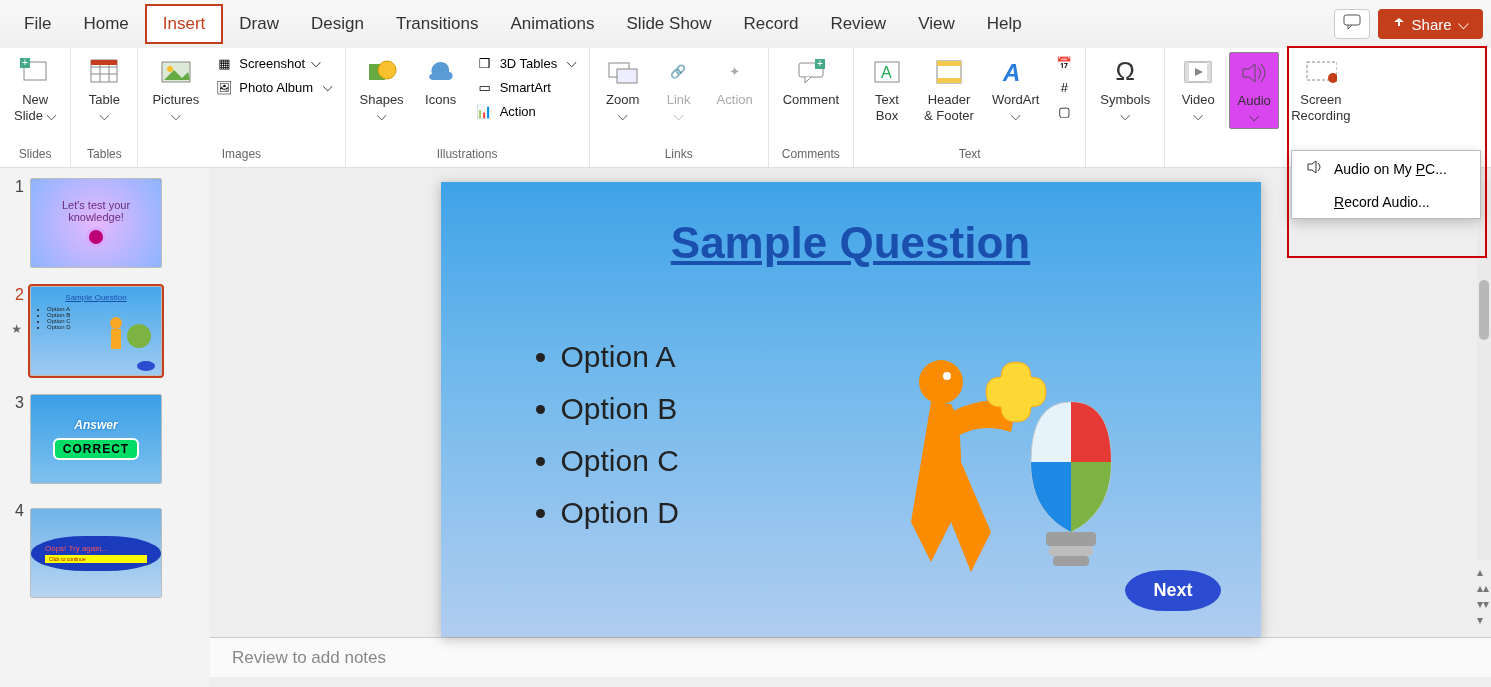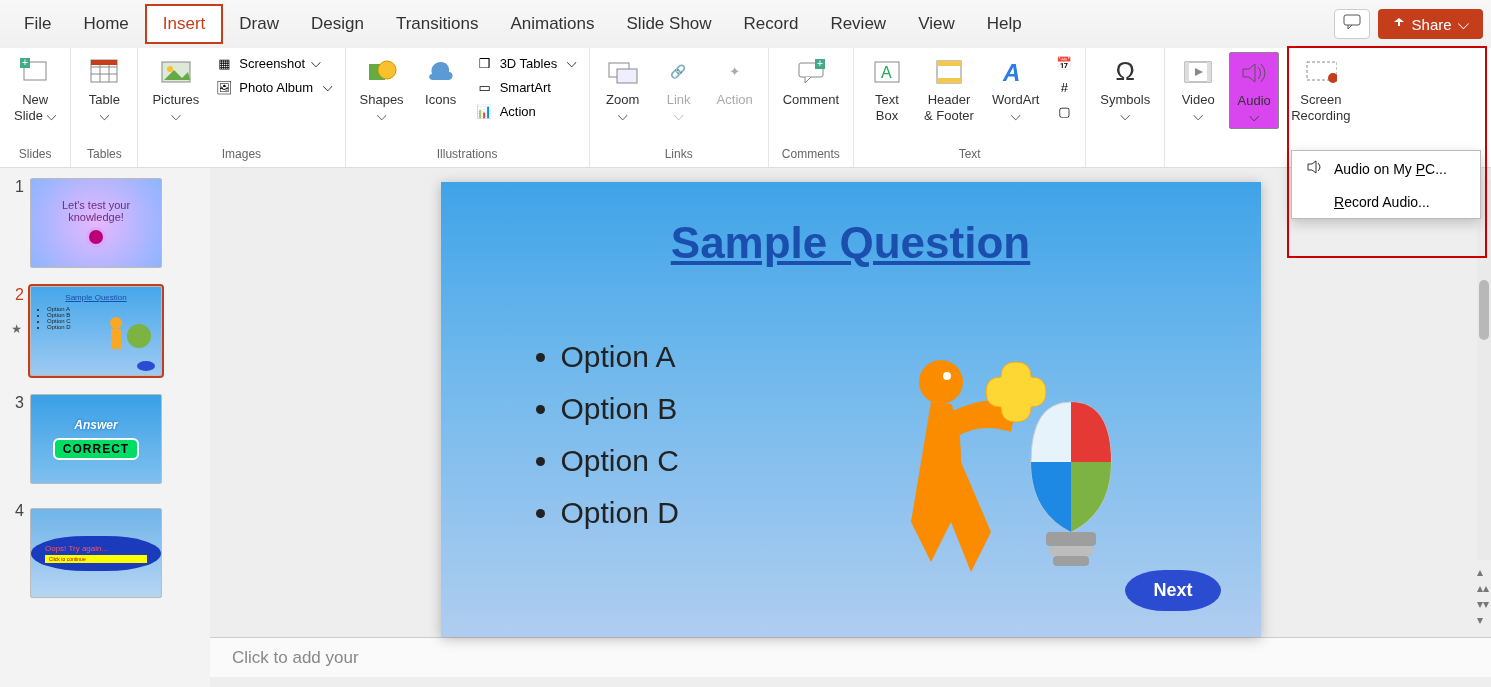--- a/index.html
+++ b/index.html
@@ -415,21 +415,21 @@
         <circle cx="90" cy="60" r="22" fill="#fb8c00"></circle>
         <circle cx="96" cy="54" r="4" fill="#fff"></circle>
         <path d="M80 80 Q70 140 60 200 L80 240 L100 200 L120 250 L140 210 L110 140 Q110 100 100 82 Z" fill="#fb8c00"></path>
         <path d="M100 90 Q140 70 165 85 L160 110 Q130 100 105 115 Z" fill="#fb8c00"></path>
 
         <path d="M150 55 Q150 40 165 40 Q180 40 180 55 Q195 55 195 70 Q195 85 180 85 Q180 100 165 100 Q150 100 150 85 Q135 85 135 70 Q135 55 150 55 Z" fill="#fdd835" stroke="#f9a825"></path>
       </svg>
       <div class="next-btn">Next</div>
     </div>
     <div class="notes">
-      <span>Click to add your</span>
+      <span>Review to add notes</span>
     </div>
   </div>
 </div>
 
 <div class="vscroll">
     <div class="bar"></div>
   </div>
 <div class="vstep">
   <span>▴</span>
   <span>▴▴</span>

